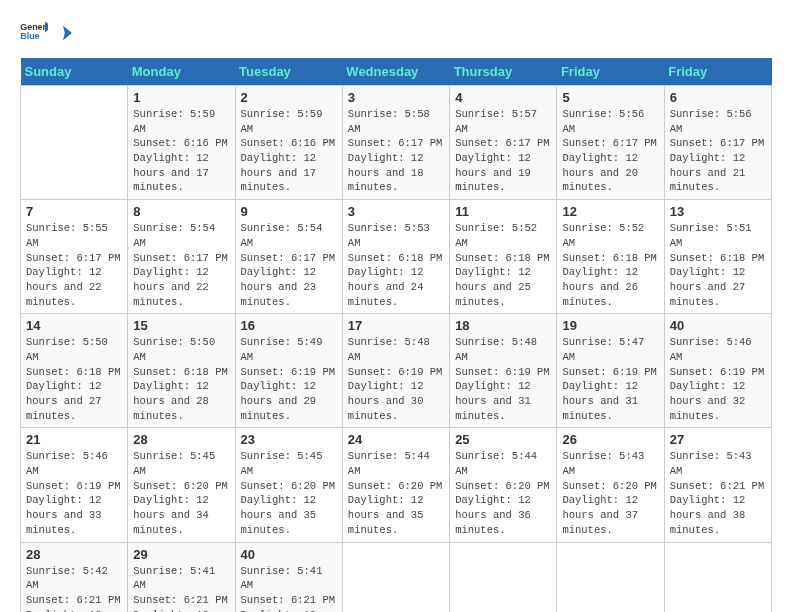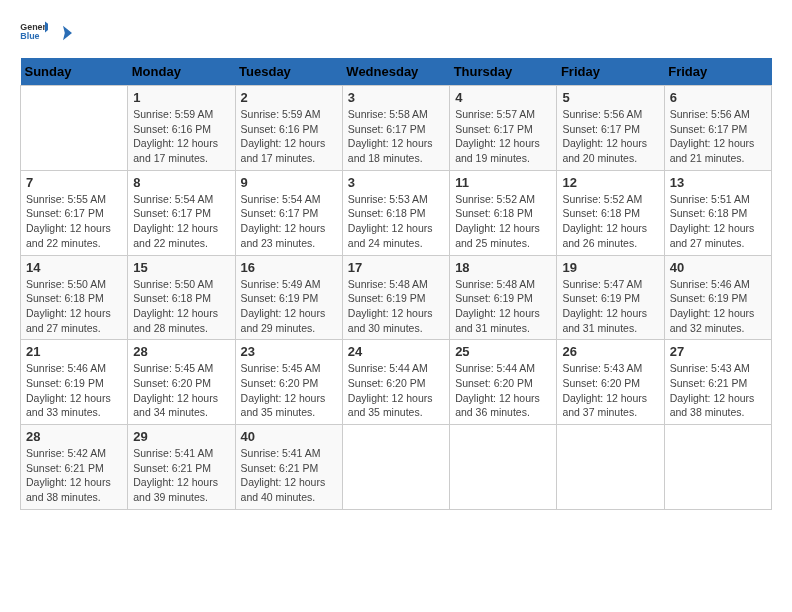--- a/index.html
+++ b/index.html
@@ -38,21 +38,21 @@
       font-weight: normal;
       color: #555;
     }
     table {
       width: 100%;
       border-collapse: collapse;
       font-size: 11px;
     }
     thead tr th {
       background-color: #2a6db5;
-      color: #000000;
+      color: #5eead4;
       padding: 6px 4px;
       text-align: left;
       font-size: 13px;
       font-weight: bold;
       margin-left: 28px;
     }
     tbody tr td {
       border: 1px solid #ccc;
       padding: 4px 5px;
       vertical-align: top;
@@ -69,20 +69,21 @@
       font-size: 13px;
       font-weight: bold;
       color: #333;
       display: block;
       margin-bottom: 2px;
     }
     .day-info {
       color: #444;
       font-size: 10.5px;
       line-height: 1.4;
+      font-family: Liberation Mono, monospace;
     }
     .empty-cell {
       background: #fff !important;
     }
   </style>
 </head>
 <body>
 
 <div class="header">
   <div class="logo">

